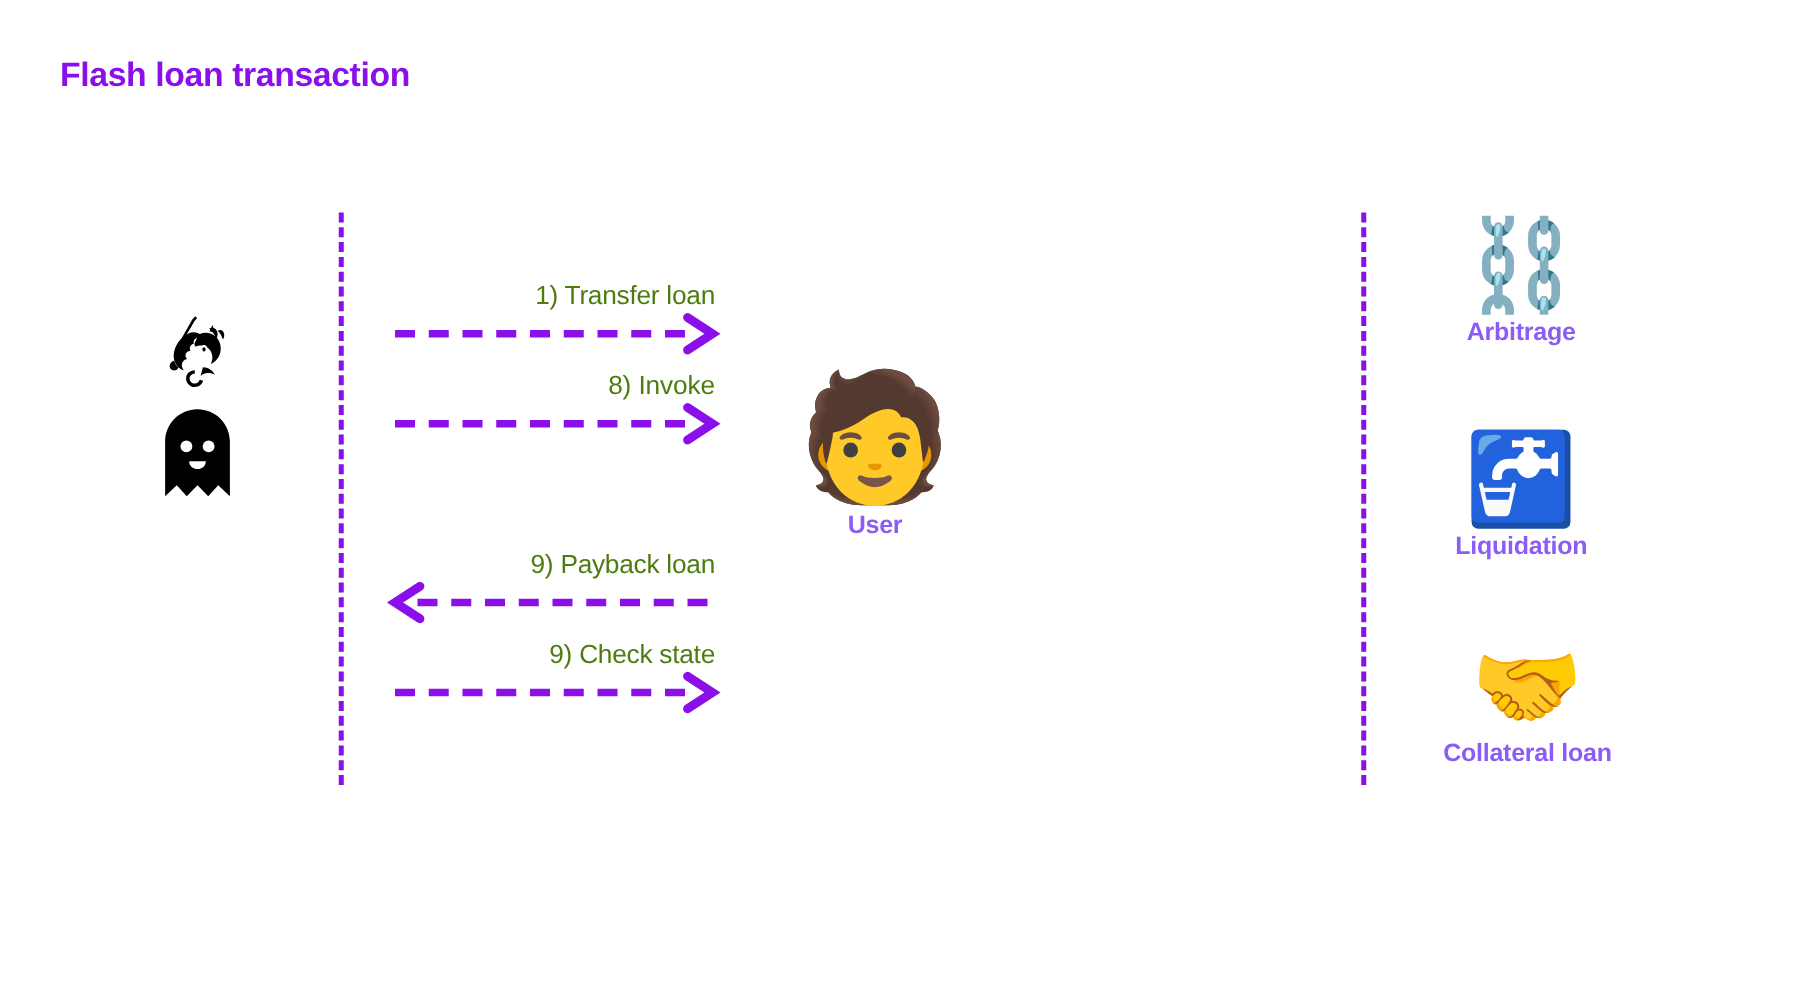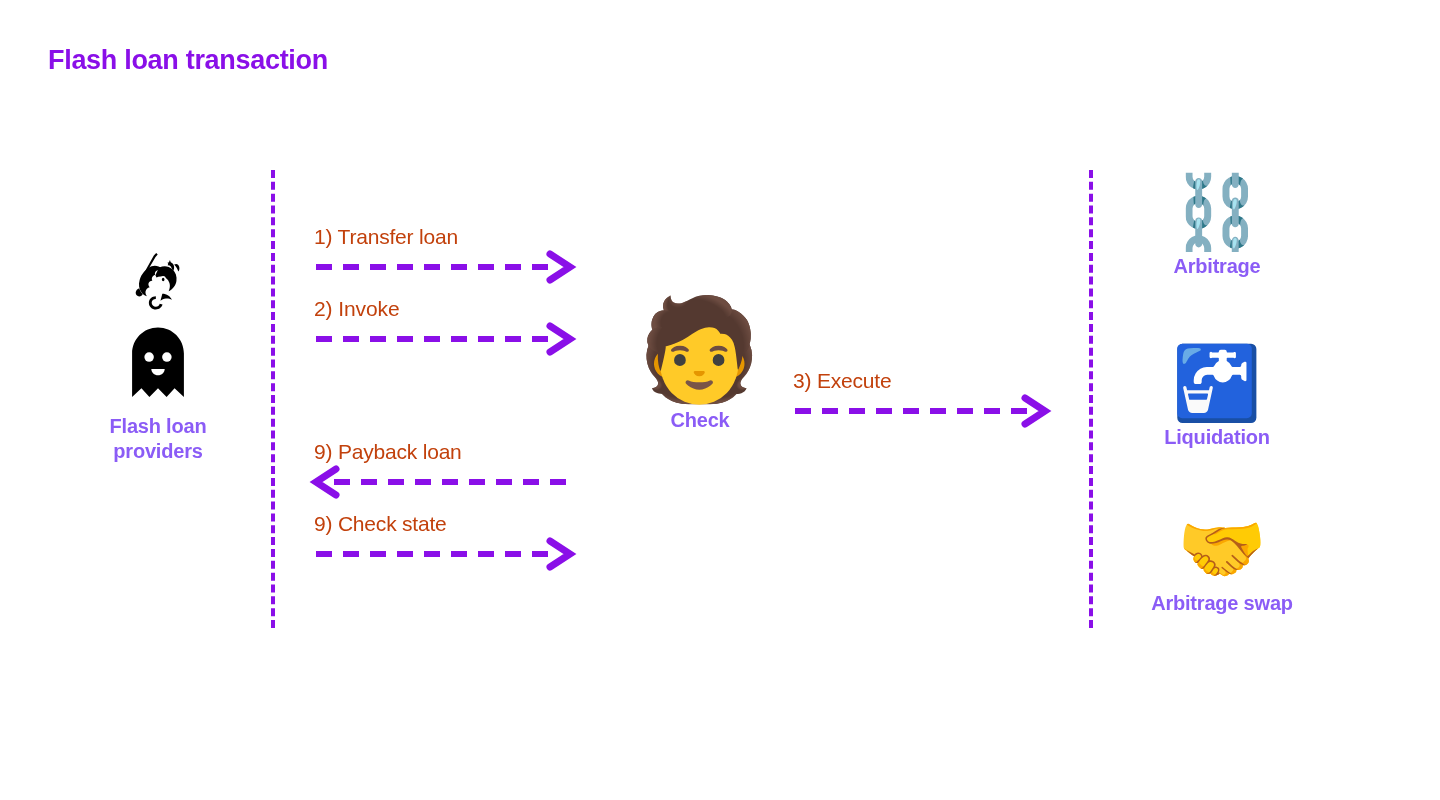--- a/index.html
+++ b/index.html
@@ -99,24 +99,24 @@
   
   .msg {
     position: absolute;
     height: 56px;
   }
   .msg-label {
     position: absolute;
     left: 0;
     right: 0;
     top: 0;
-    text-align: left;
+    text-align: right;
     font-size: 21px;
     font-weight: normal;
-    color: #c2410c;
+    color: #4d7c0f;
     letter-spacing: -0.2px;
     white-space: nowrap;
     line-height: 1;
   }
   .msg-arrow {
     position: absolute;
     left: 0;
     top: 26px;
     width: 100%;
     height: 30px;
@@ -181,69 +181,58 @@
       </svg>
     </span>
     <span class="actor-icon">
       <svg class="logo-aave" viewBox="0 0 80 100" xmlns="http://www.w3.org/2000/svg" aria-hidden="true">
         <path fill="#000000" d="M40 2 C20.6 2 5 17.6 5 37 L5 96 L17.6 84 L28.4 96 L40 84 L51.6 96 L62.4 84 L75 96 L75 37 C75 17.6 59.4 2 40 2 Z"></path>
         <circle cx="28" cy="42" r="6.4" fill="#ffffff"></circle>
         <circle cx="52" cy="42" r="6.4" fill="#ffffff"></circle>
         <path fill="#ffffff" d="M31 58 C31 63 35 66.5 40 66.5 C45 66.5 49 63 49 58 Z"></path>
       </svg>
     </span>
-    <div class="actor-label">
-      <div>Flash loan</div>
-      <div>providers</div>
-    </div>
   </div>
 
   <div class="actor" id="actor-user">
     <span class="actor-icon">🧑</span>
-    <span class="actor-label">Check</span>
+    <span class="actor-label">User</span>
   </div>
 
   <div class="actor" id="actor-arbitrage">
     <span class="actor-icon">⛓️</span>
     <span class="actor-label">Arbitrage</span>
   </div>
 
   <div class="actor" id="actor-liquidation">
     <span class="actor-icon">🚰</span>
     <span class="actor-label">Liquidation</span>
   </div>
 
   <div class="actor" id="actor-collateral">
     <span class="actor-icon">🤝</span>
-    <span class="actor-label">Arbitrage swap</span>
+    <span class="actor-label">Collateral loan</span>
   </div>
 
   <div class="msg" id="msg-1">
     <span class="msg-label">1) Transfer loan</span>
     <svg class="msg-arrow" viewBox="0 0 258 30" preserveAspectRatio="none" aria-hidden="true">
       <line x1="2" y1="15" x2="238" y2="15" stroke="#8A0FE8" stroke-width="6" stroke-dasharray="16 11" stroke-linecap="butt"></line>
       <polyline points="236,2 256,15 236,28" fill="none" stroke="#8A0FE8" stroke-width="7" stroke-linecap="round" stroke-linejoin="miter"></polyline>
     </svg>
   </div>
 
   <div class="msg" id="msg-2">
-    <span class="msg-label">2) Invoke</span>
+    <span class="msg-label">8) Invoke</span>
     <svg class="msg-arrow" viewBox="0 0 258 30" preserveAspectRatio="none" aria-hidden="true">
       <line x1="2" y1="15" x2="238" y2="15" stroke="#8A0FE8" stroke-width="6" stroke-dasharray="16 11" stroke-linecap="butt"></line>
       <polyline points="236,2 256,15 236,28" fill="none" stroke="#8A0FE8" stroke-width="7" stroke-linecap="round" stroke-linejoin="miter"></polyline>
     </svg>
   </div>
 
-  <div class="msg" id="msg-3">
-    <span class="msg-label">3) Execute</span>
-    <svg class="msg-arrow" viewBox="0 0 254 30" preserveAspectRatio="none" aria-hidden="true">
-      <line x1="2" y1="15" x2="234" y2="15" stroke="#8A0FE8" stroke-width="6" stroke-dasharray="16 11" stroke-linecap="butt"></line>
-      <polyline points="232,2 252,15 232,28" fill="none" stroke="#8A0FE8" stroke-width="7" stroke-linecap="round" stroke-linejoin="miter"></polyline>
-    </svg>
-  </div>
 
   <div class="msg" id="msg-4">
     <span class="msg-label">9) Payback loan</span>
     <svg class="msg-arrow" viewBox="0 0 258 30" preserveAspectRatio="none" aria-hidden="true">
       <line x1="20" y1="15" x2="256" y2="15" stroke="#8A0FE8" stroke-width="6" stroke-dasharray="16 11" stroke-linecap="butt"></line>
       <polyline points="22,2 2,15 22,28" fill="none" stroke="#8A0FE8" stroke-width="7" stroke-linecap="round" stroke-linejoin="miter"></polyline>
     </svg>
   </div>
 
   <div class="msg" id="msg-5">

